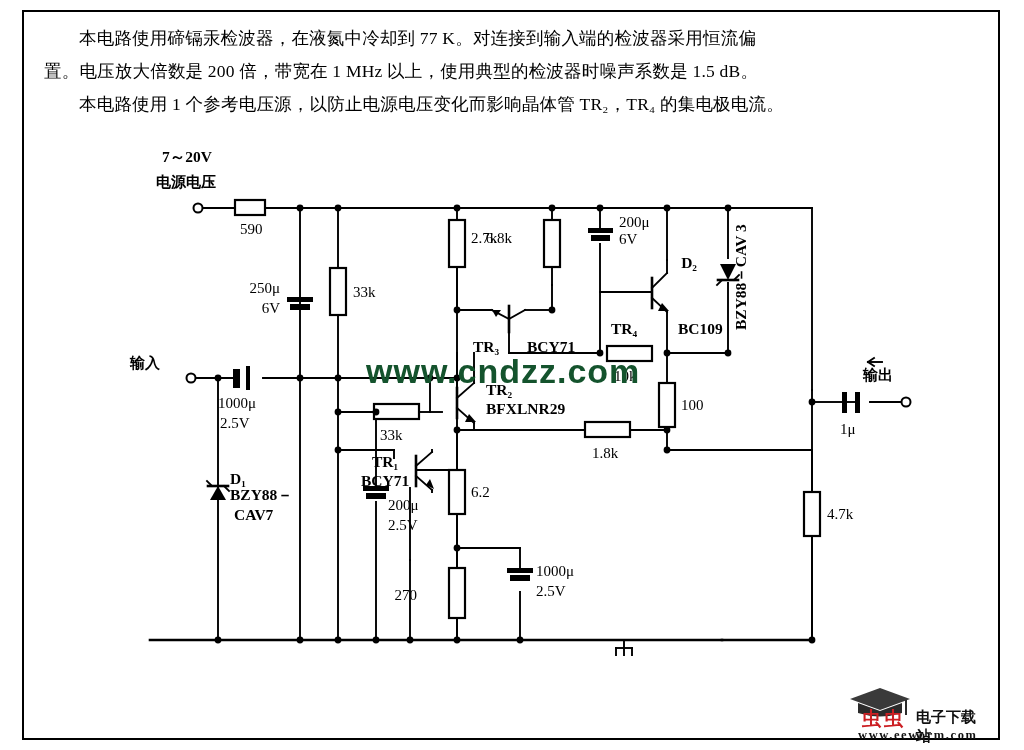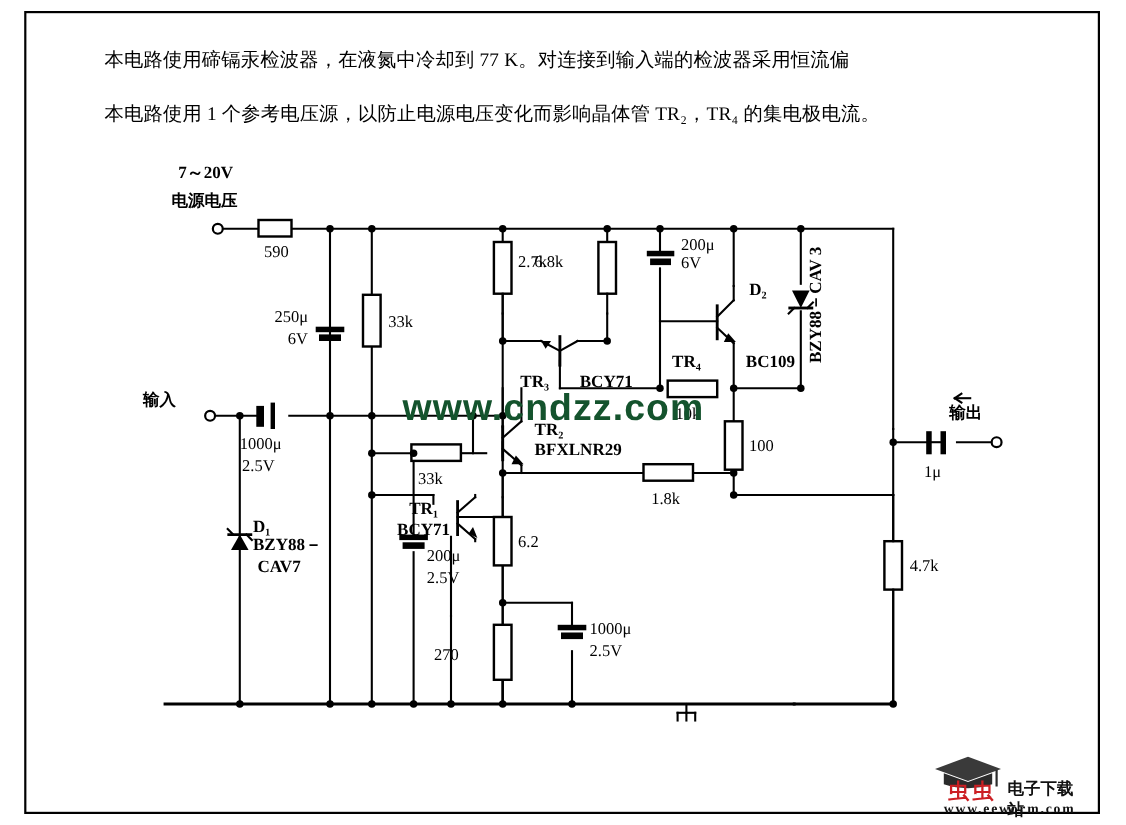--- a/index.html
+++ b/index.html
@@ -5,21 +5,21 @@
   html,body{margin:0;padding:0;background:#fff;}
   body{width:1024px;height:750px;font-family:"Liberation Serif",serif;overflow:hidden;}
   #page{position:relative;width:1024px;height:750px;background:#ffffff;}
 
   
   .frame{position:absolute;left:22px;top:10px;width:978px;height:730px;border:2px solid #000;box-sizing:border-box;}
 
   
   .desc{position:absolute;left:44px;top:22px;width:940px;font-size:17.5px;line-height:33px;color:#000;
         font-family:"Liberation Serif",serif;letter-spacing:.2px;}
-  .desc p{margin:16px;text-indent:2em;white-space:nowrap;}
+  .desc p{margin:0;text-indent:2em;white-space:nowrap;}
 
   
   #circuit{position:absolute;left:22px;top:140px;width:978px;height:560px;}
   svg{display:block;}
   .lbl{font-family:"Liberation Serif",serif;font-size:15px;fill:#000;}
   .lbl-cn{font-family:"DejaVu Sans",sans-serif;font-size:15px;fill:#000;font-weight:bold;}
   .lbl-b{font-family:"Liberation Serif",serif;font-size:15.5px;fill:#000;font-weight:bold;}
 
   
   .wm{position:absolute;left:366px;top:352px;font-family:"Liberation Sans",sans-serif;font-size:34px;
@@ -37,20 +37,21 @@
 </style>
 </head>
 <body>
 
 <div id="page">
 
   <div class="frame"></div>
 
   <div class="desc">
     <p>本电路使用碲镉汞检波器，在液氮中冷却到 77 K。对连接到输入端的检波器采用恒流偏</p>
+    <p style="text-indent:0">置。电压放大倍数是 200 倍，带宽在 1 MHz 以上，使用典型的检波器时噪声系数是 1.5 dB。</p>
     <p>本电路使用 1 个参考电压源，以防止电源电压变化而影响晶体管 TR₂，TR₄ 的集电极电流。</p>
   </div>
 
   <div id="circuit">
   <svg width="978" height="560" viewBox="0 0 978 560" xmlns="http://www.w3.org/2000/svg">
     <defs>
       <style>
         .w{stroke:#000;stroke-width:1.9;fill:none;stroke-linecap:square;}
         .wt{stroke:#000;stroke-width:2.6;fill:none;stroke-linecap:square;}
         .rbox{stroke:#000;stroke-width:2.2;fill:#fff;}

